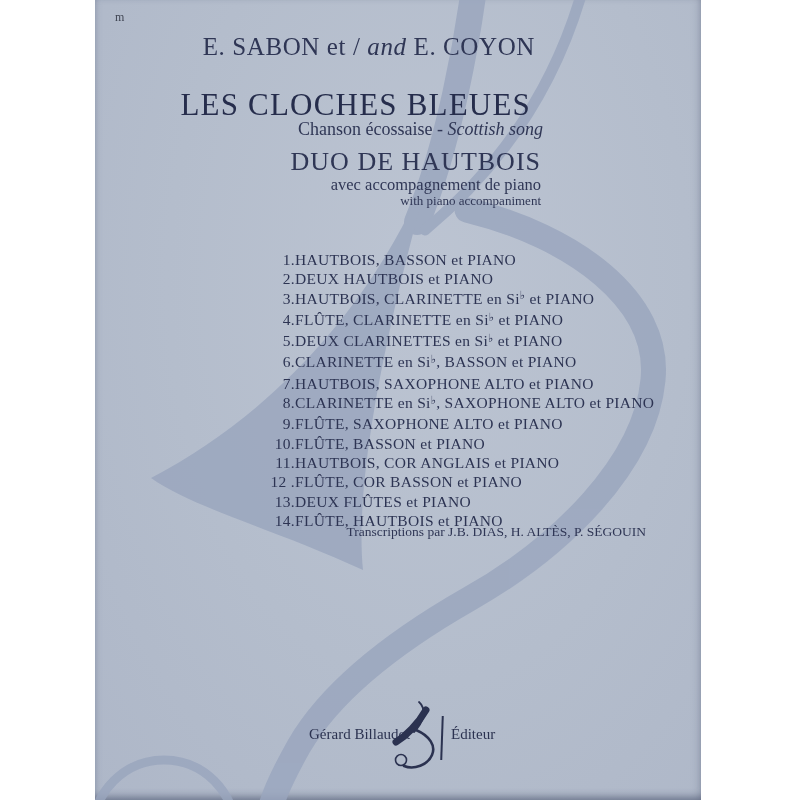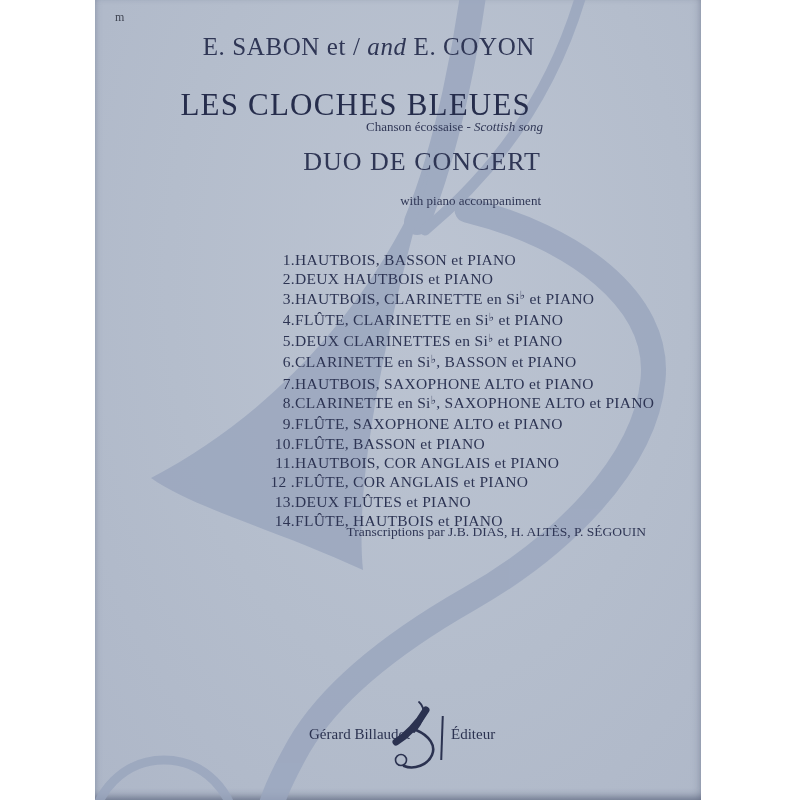--- a/index.html
+++ b/index.html
@@ -16,21 +16,21 @@
       inset -6px 0 9px -5px rgba(80,90,115,.35),
       inset 4px 0 7px -4px rgba(80,90,115,.30);
   }
   .watermark{position:absolute;left:0;top:0;pointer-events:none;}
   .abs{position:absolute;}
   .center{text-align:right;}
   .plate{left:20px;top:10px;font-size:12px;color:#3f4452;letter-spacing:.5px;}
   .authors{left:0;top:33px;width:440px;font-size:25px;letter-spacing:.6px;color:#2f3655;}
   .authors .it{font-style:italic;}
   .worktitle{left:0;top:87px;width:436px;font-size:31px;font-weight:normal;letter-spacing:1.2px;color:#262d4c;}
-  .subtitle{left:0;top:119px;width:448px;font-size:13px;color:#303756;}
+  .subtitle{left:0;top:119px;width:448px;font-size:18px;color:#303756;}
   .subtitle .it{font-style:italic;}
   .duo{left:0;top:147px;width:446px;font-size:26px;letter-spacing:1px;color:#2f3655;}
   .avec{left:0;top:175px;width:446px;font-size:16.5px;color:#303756;}
   .withp{left:0;top:193px;width:446px;font-size:13px;color:#303756;}
   .list{left:160px;top:250px;font-size:15.5px;letter-spacing:.3px;color:#2d3453;}
   .list .row{display:flex;line-height:19.3px;}
   .list .num{display:inline-block;width:40px;text-align:right;}
   .list .txt{margin-left:0;white-space:nowrap;}
   .flat{font-size:.72em;position:relative;top:-.38em;}
   .transcriptions{left:131px;top:524px;width:420px;font-size:13.5px;color:#2f3655;}
@@ -59,22 +59,23 @@
   <div class="abs center authors">
     <span>E. SABON et / </span><span class="it">and</span><span> E. COYON</span>
   </div>
 
   <div class="abs center worktitle">LES CLOCHES BLEUES</div>
 
   <div class="abs center subtitle">
     <span>Chanson écossaise - </span><span class="it">Scottish song</span>
   </div>
 
-  <div class="abs center duo">DUO DE CONCERT</div>
+  <div class="abs center duo">DUO DE HAUTBOIS</div>
 
+  <div class="abs center avec">avec accompagnement de piano</div>
 
   <div class="abs center withp">with piano accompaniment</div>
 
   <div class="abs list">
       <div class="row">
         <span class="num">1.</span>
         <span class="txt">HAUTBOIS, BASSON et PIANO</span>
       </div>
       <div class="row">
         <span class="num">2.</span>
@@ -111,21 +112,21 @@
       <div class="row">
         <span class="num">10.</span>
         <span class="txt">FLÛTE, BASSON et PIANO</span>
       </div>
       <div class="row">
         <span class="num">11.</span>
         <span class="txt">HAUTBOIS, COR ANGLAIS et PIANO</span>
       </div>
       <div class="row">
         <span class="num">12 .</span>
-        <span class="txt">FLÛTE, COR ANGLAIS et PIANO</span>
+        <span class="txt">FLÛTE, COR BASSON et PIANO</span>
       </div>
       <div class="row">
         <span class="num">13.</span>
         <span class="txt">DEUX FLÛTES et PIANO</span>
       </div>
       <div class="row">
         <span class="num">14.</span>
         <span class="txt">FLÛTE, HAUTBOIS et PIANO</span>
       </div>
     </div>

